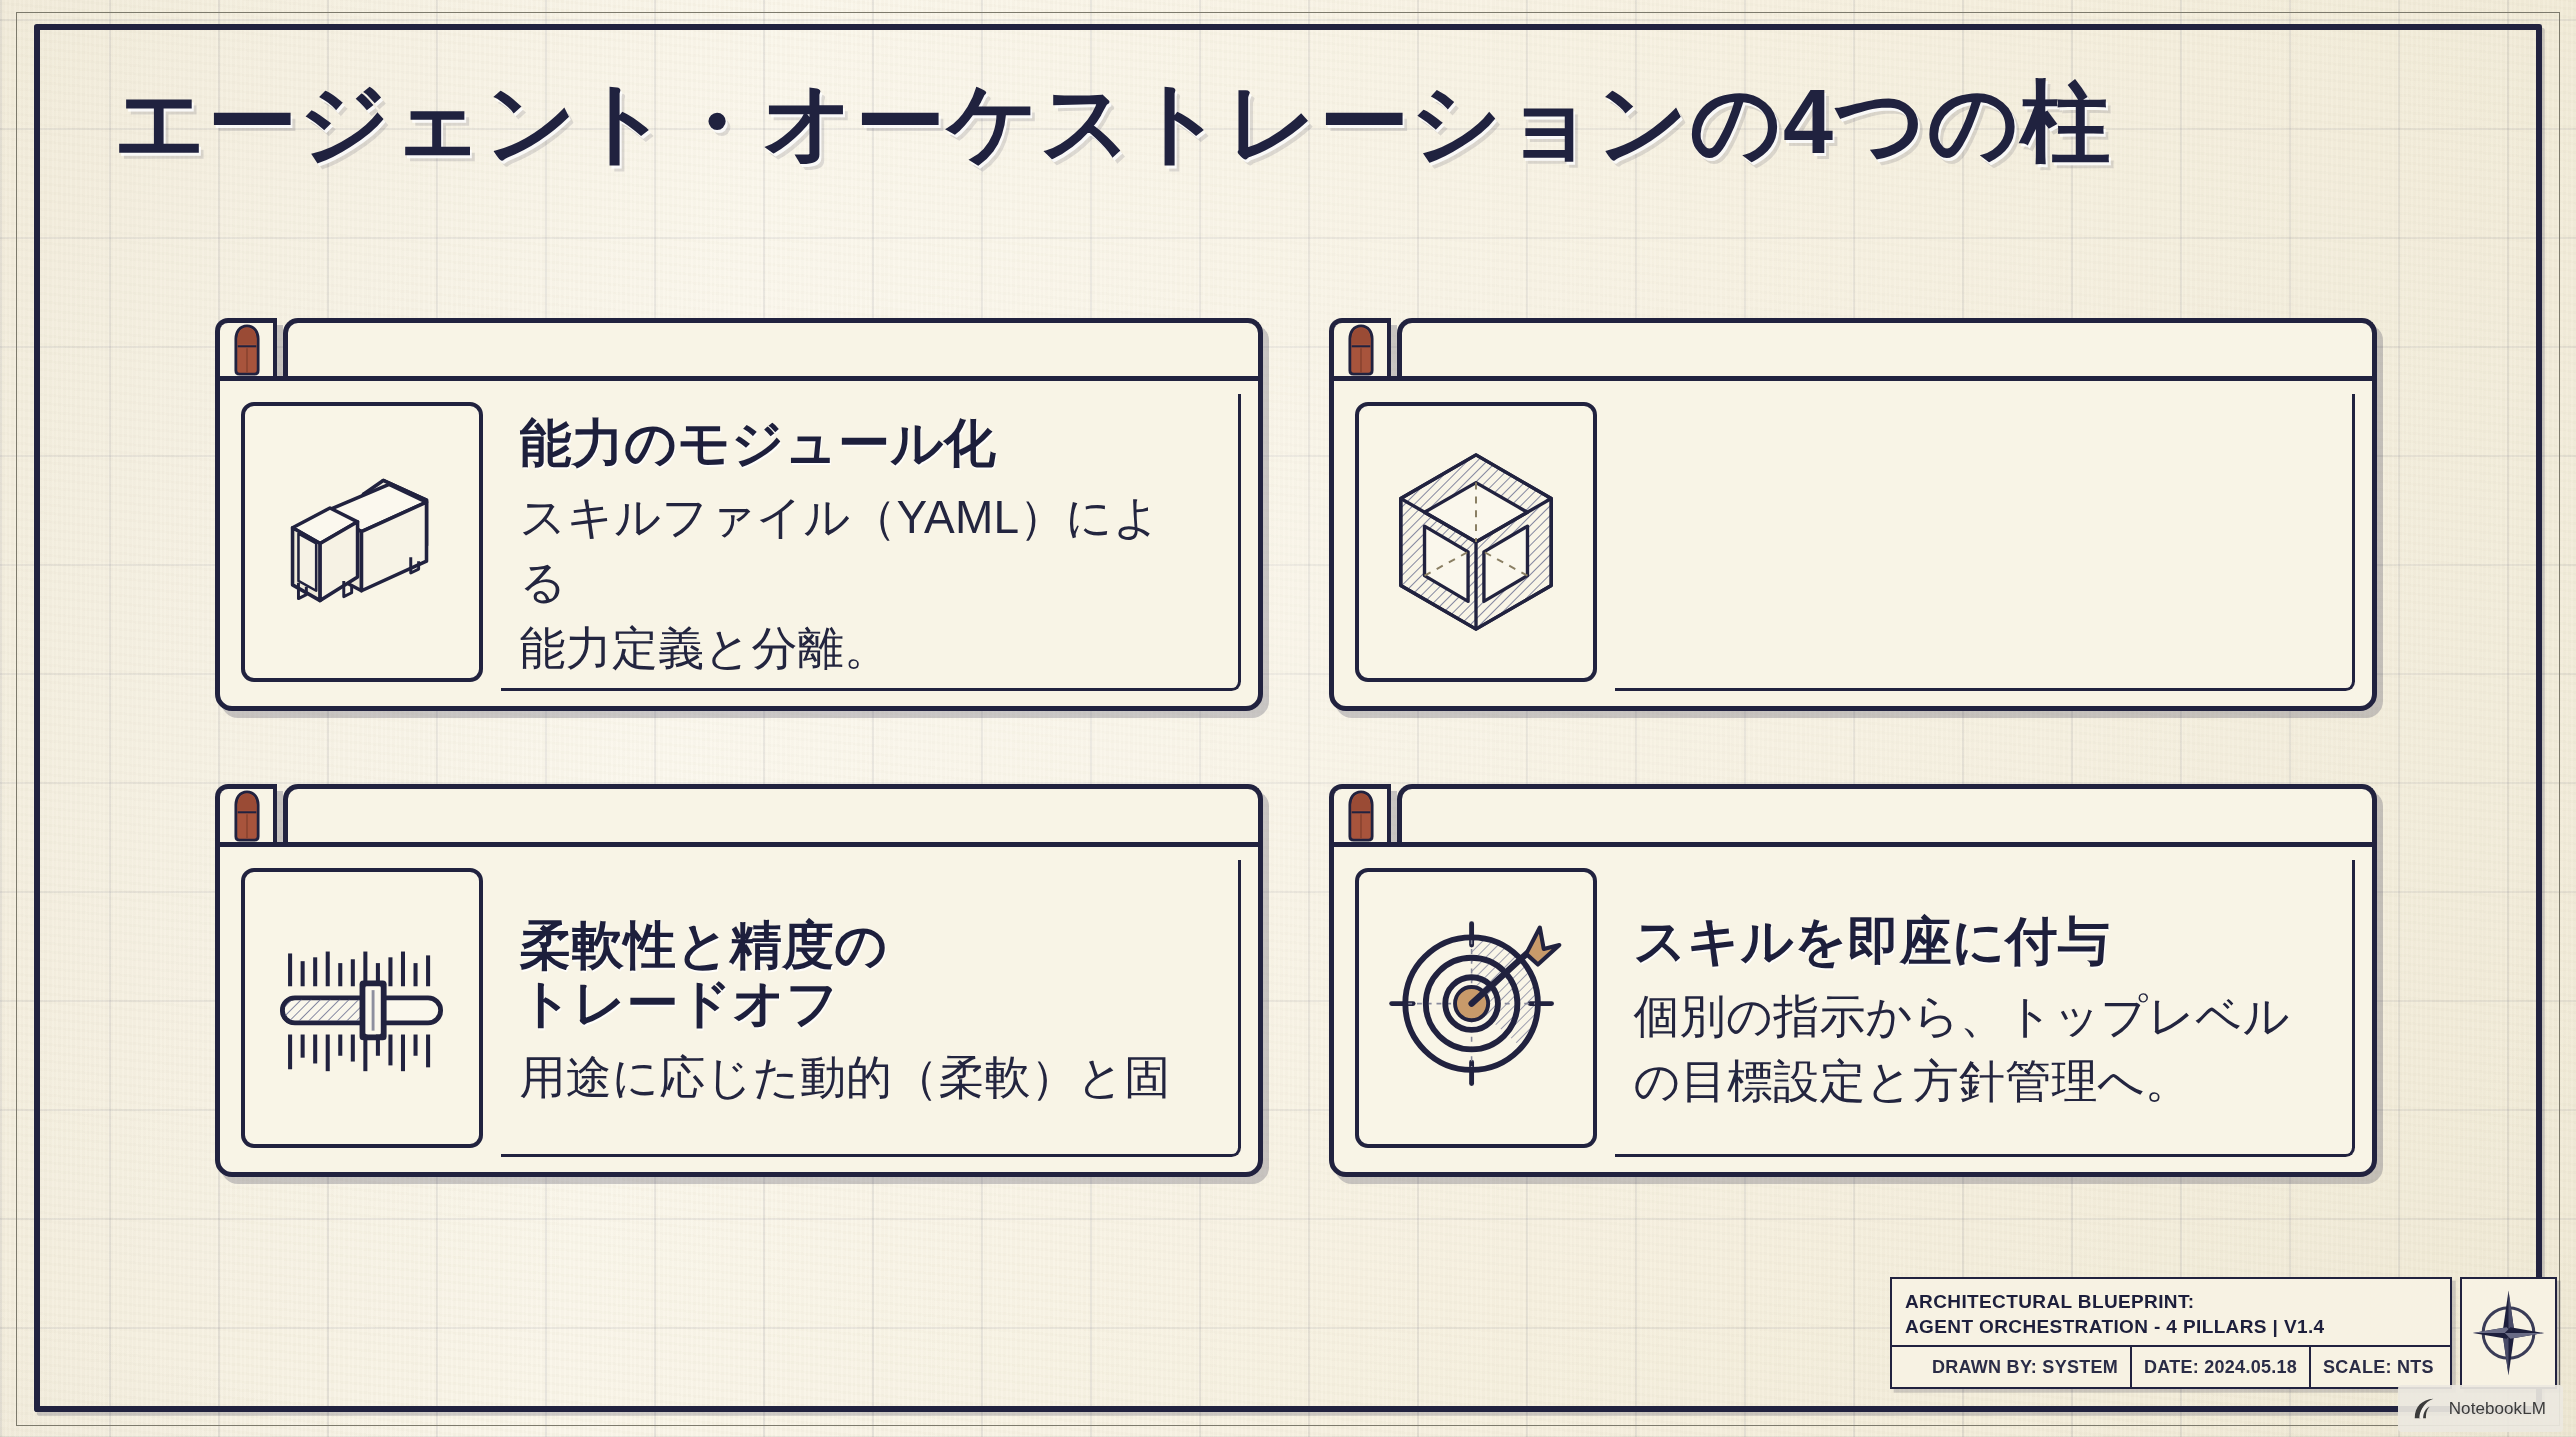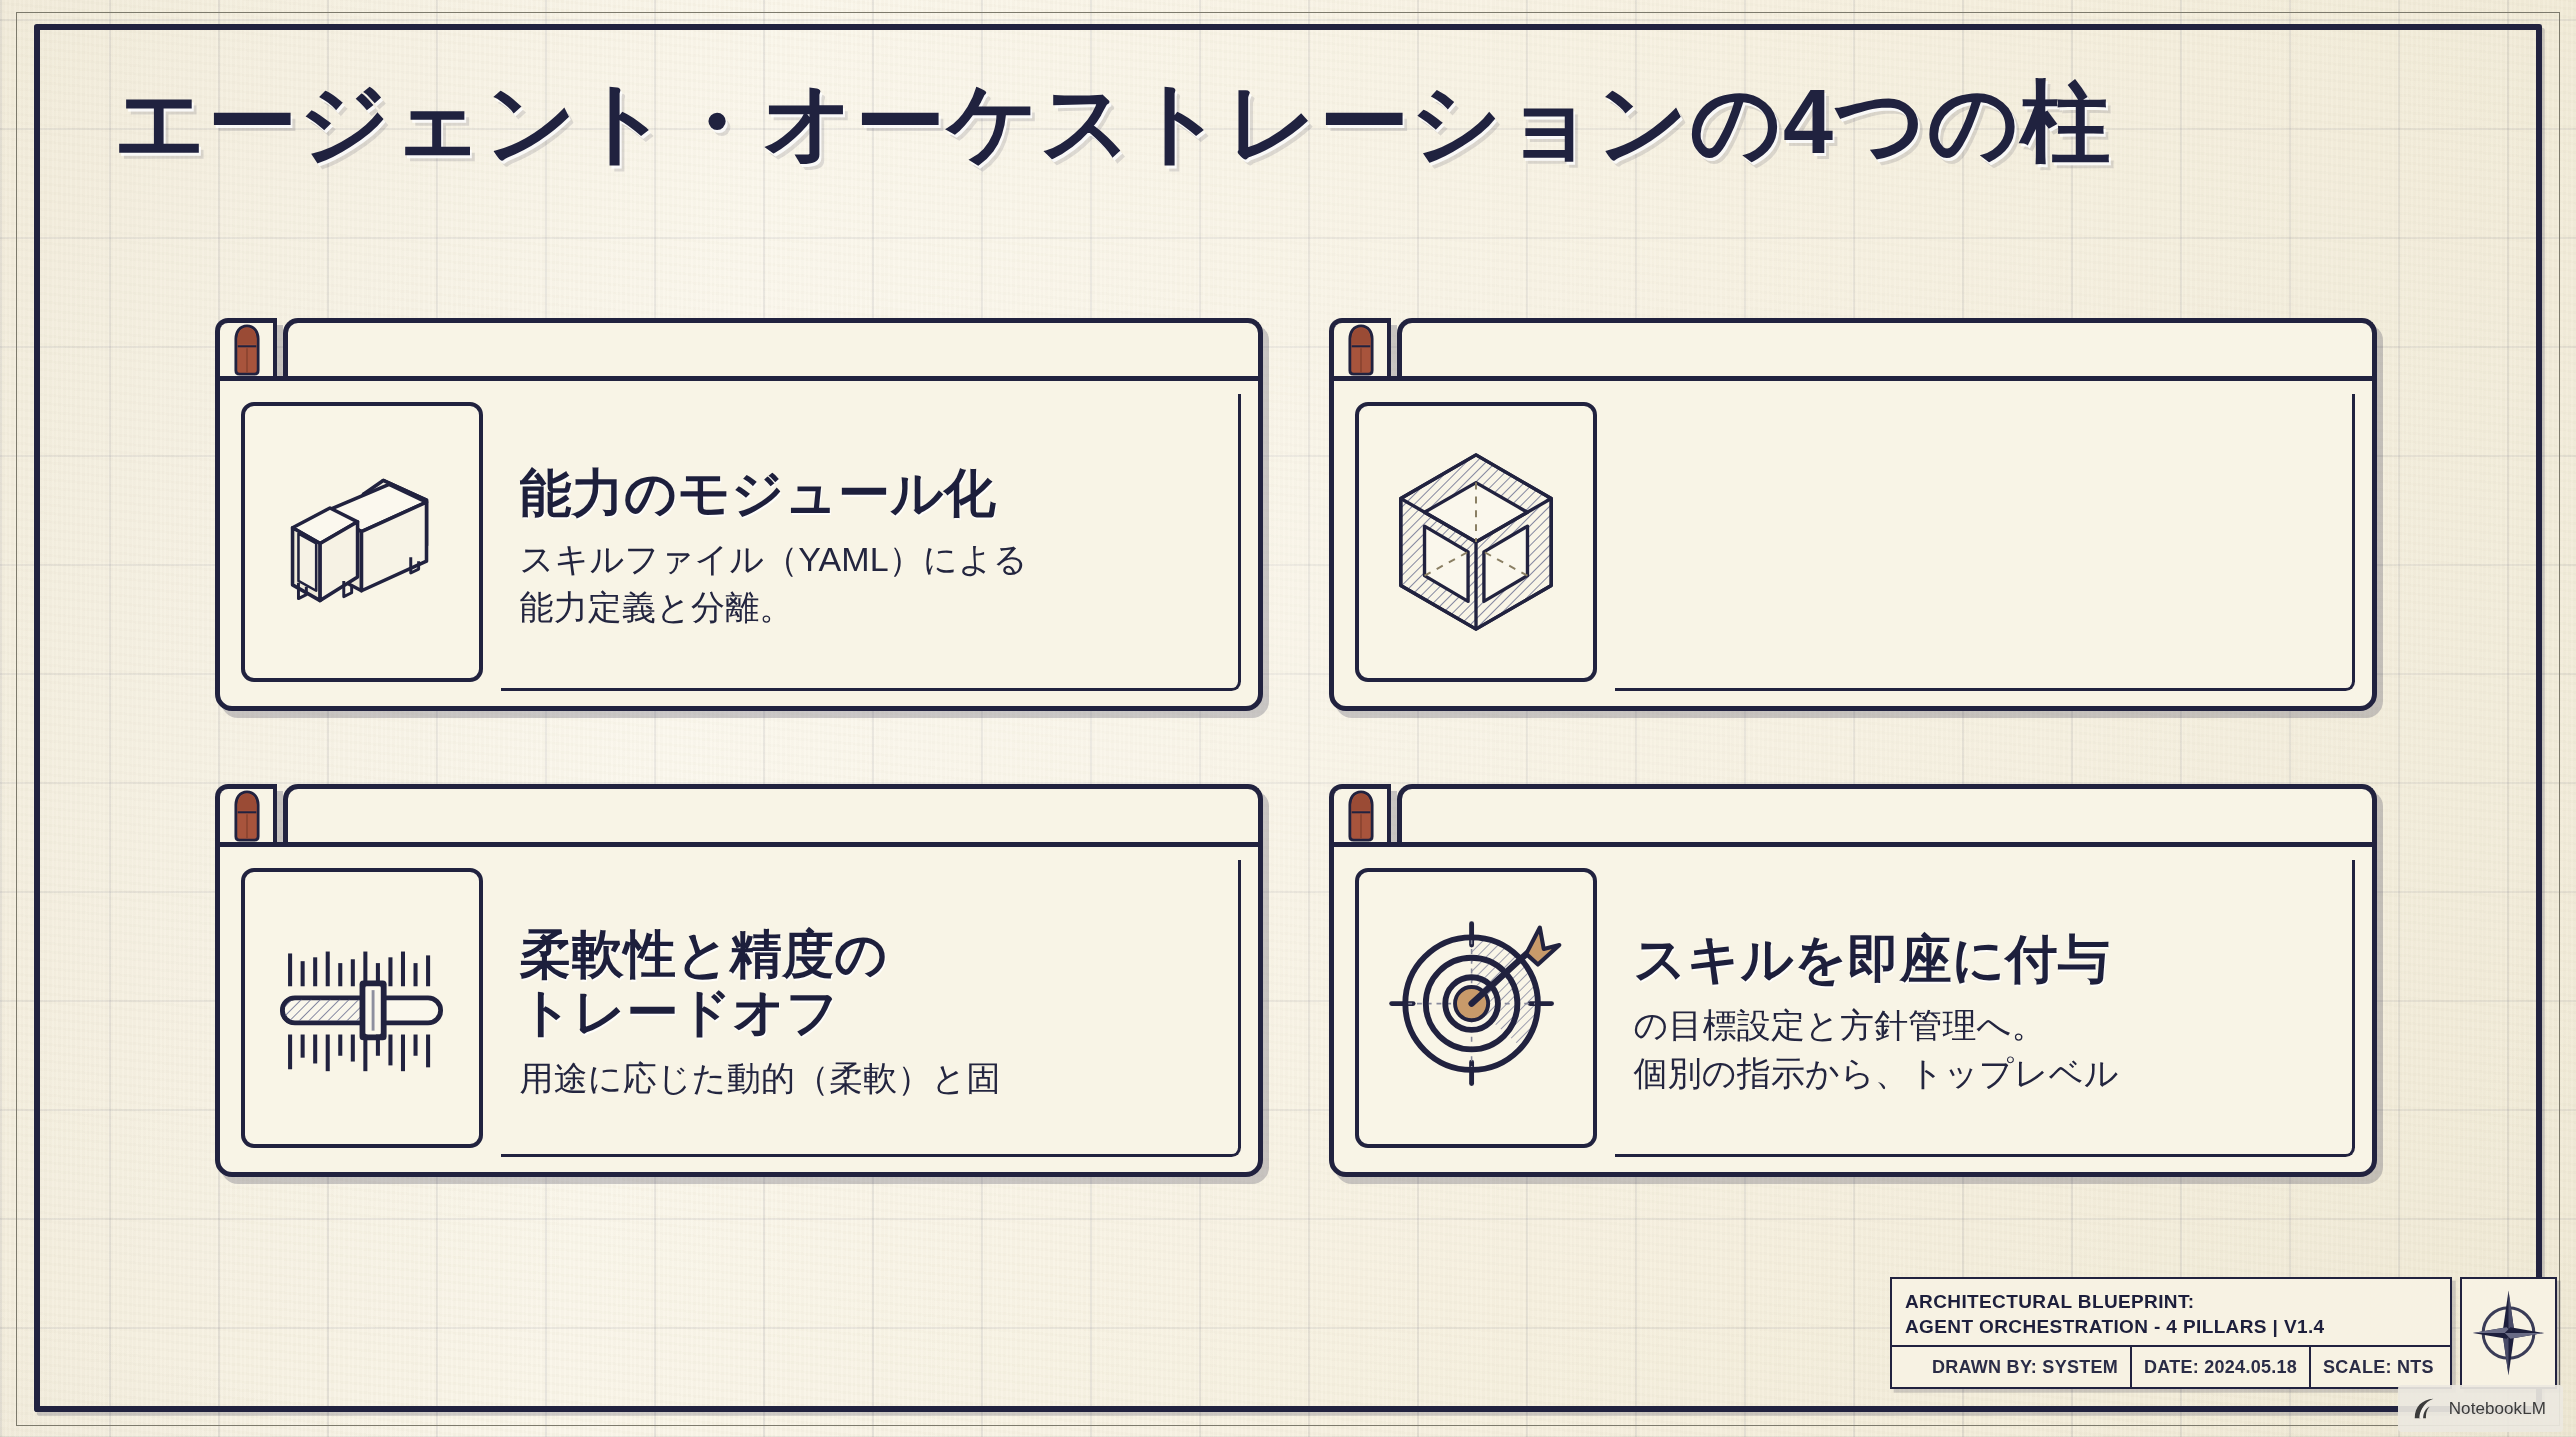--- a/index.html
+++ b/index.html
@@ -158,21 +158,21 @@
   .card-title {
     font-size: 52px;
     font-weight: 900;
     color: #1d1f3c;
     line-height: 1.12;
     letter-spacing: .005em;
     text-shadow: 0.9px 1.9px 0 rgba(255,255,255,.8);
   }
   .card-desc {
     margin-top: 13px;
-    font-size: 34px;
+    font-size: 46px;
     font-weight: 500;
     color: #23253f;
     line-height: 1.42;
     letter-spacing: .004em;
   }
   .card-desc span { display: block; }
 
   
   #title-block {
     position: absolute;
@@ -469,22 +469,22 @@
           <circle cx="96" cy="96" r="17" fill="#c89a6a" stroke="#21223f" stroke-width="4"></circle>
 
           <line x1="96" y1="96" x2="160" y2="38" stroke="#21223f" stroke-width="6.5" stroke-linecap="round"></line>
 
           <path d="M152 45 L166 18 L170 40 L186 36 L164 56 Z" fill="#c89a6a" stroke="#21223f" stroke-width="4.2" stroke-linejoin="round"></path>
         </svg>
       </div>
       <div class="card-text">
         <div class="card-title">スキルを即座に付与</div>
         <div class="card-desc">
+          <span>個別の指示から、トップレベル</span>
           <span>の目標設定と方針管理へ。</span>
-          <span>個別の指示から、トップレベル</span>
         </div>
       </div>
     </div>
   </div>
 
 </div>
 
 <div id="title-block">
   <div id="tb-main">
     <div>ARCHITECTURAL BLUEPRINT:</div>

